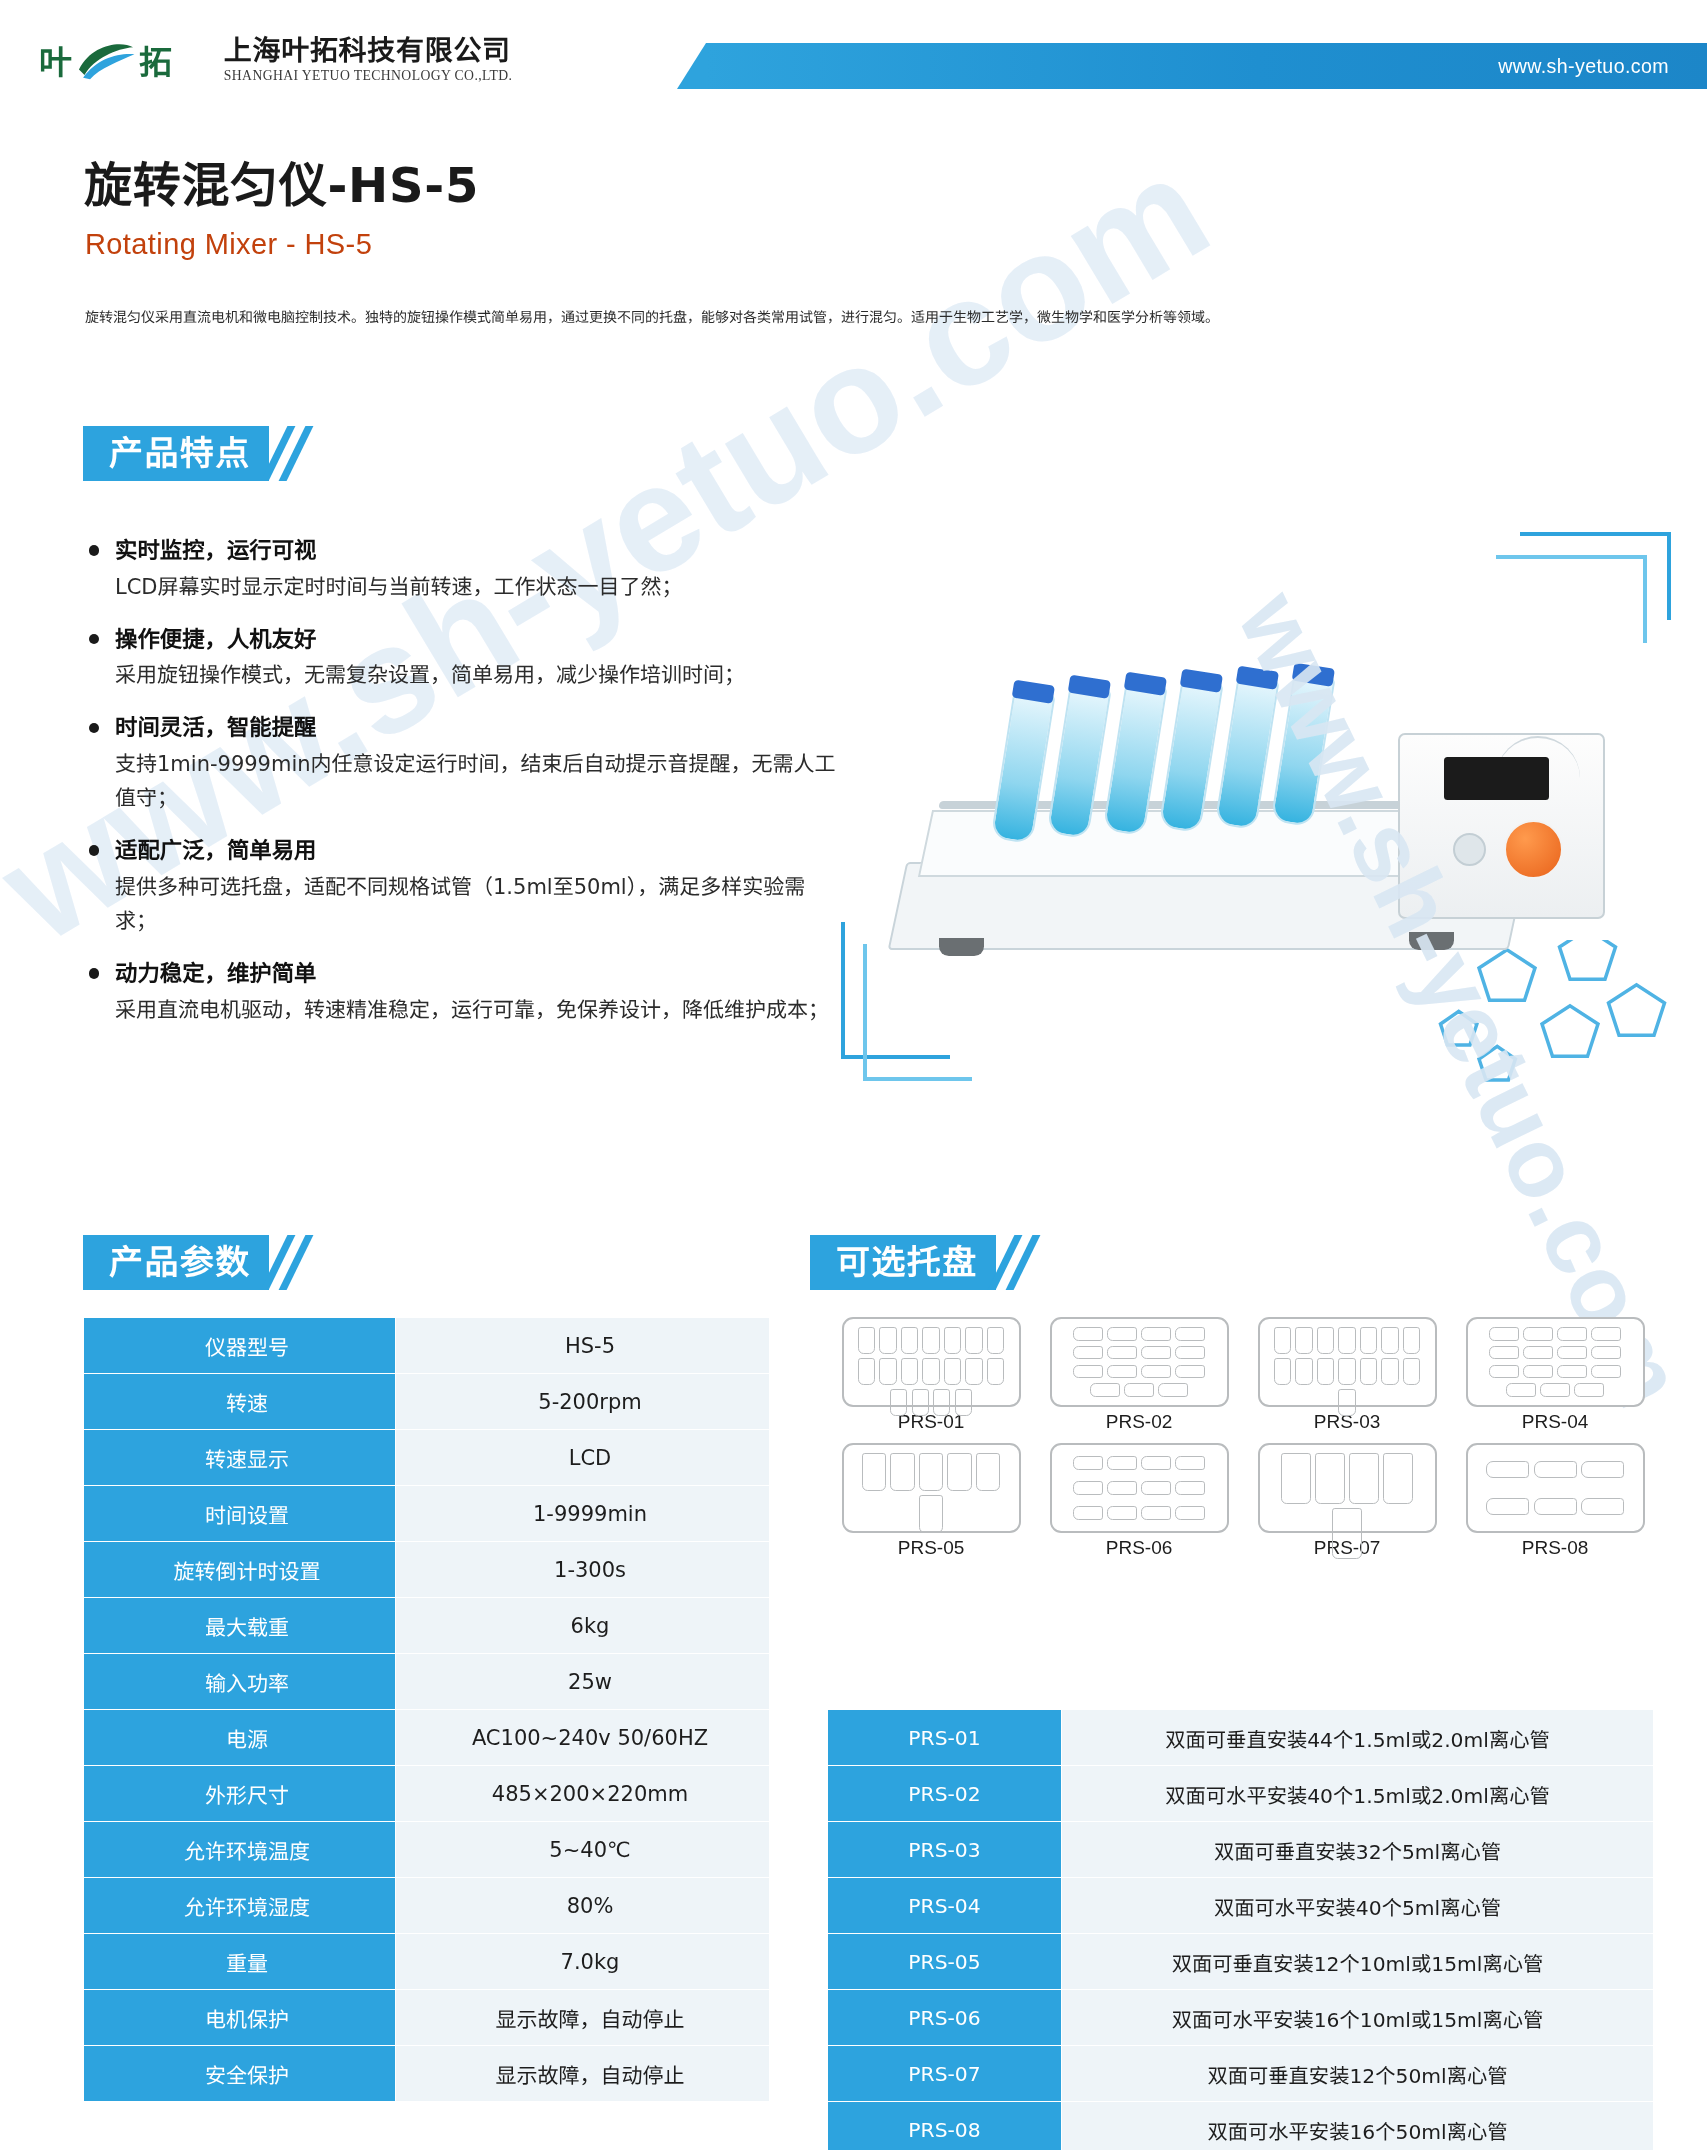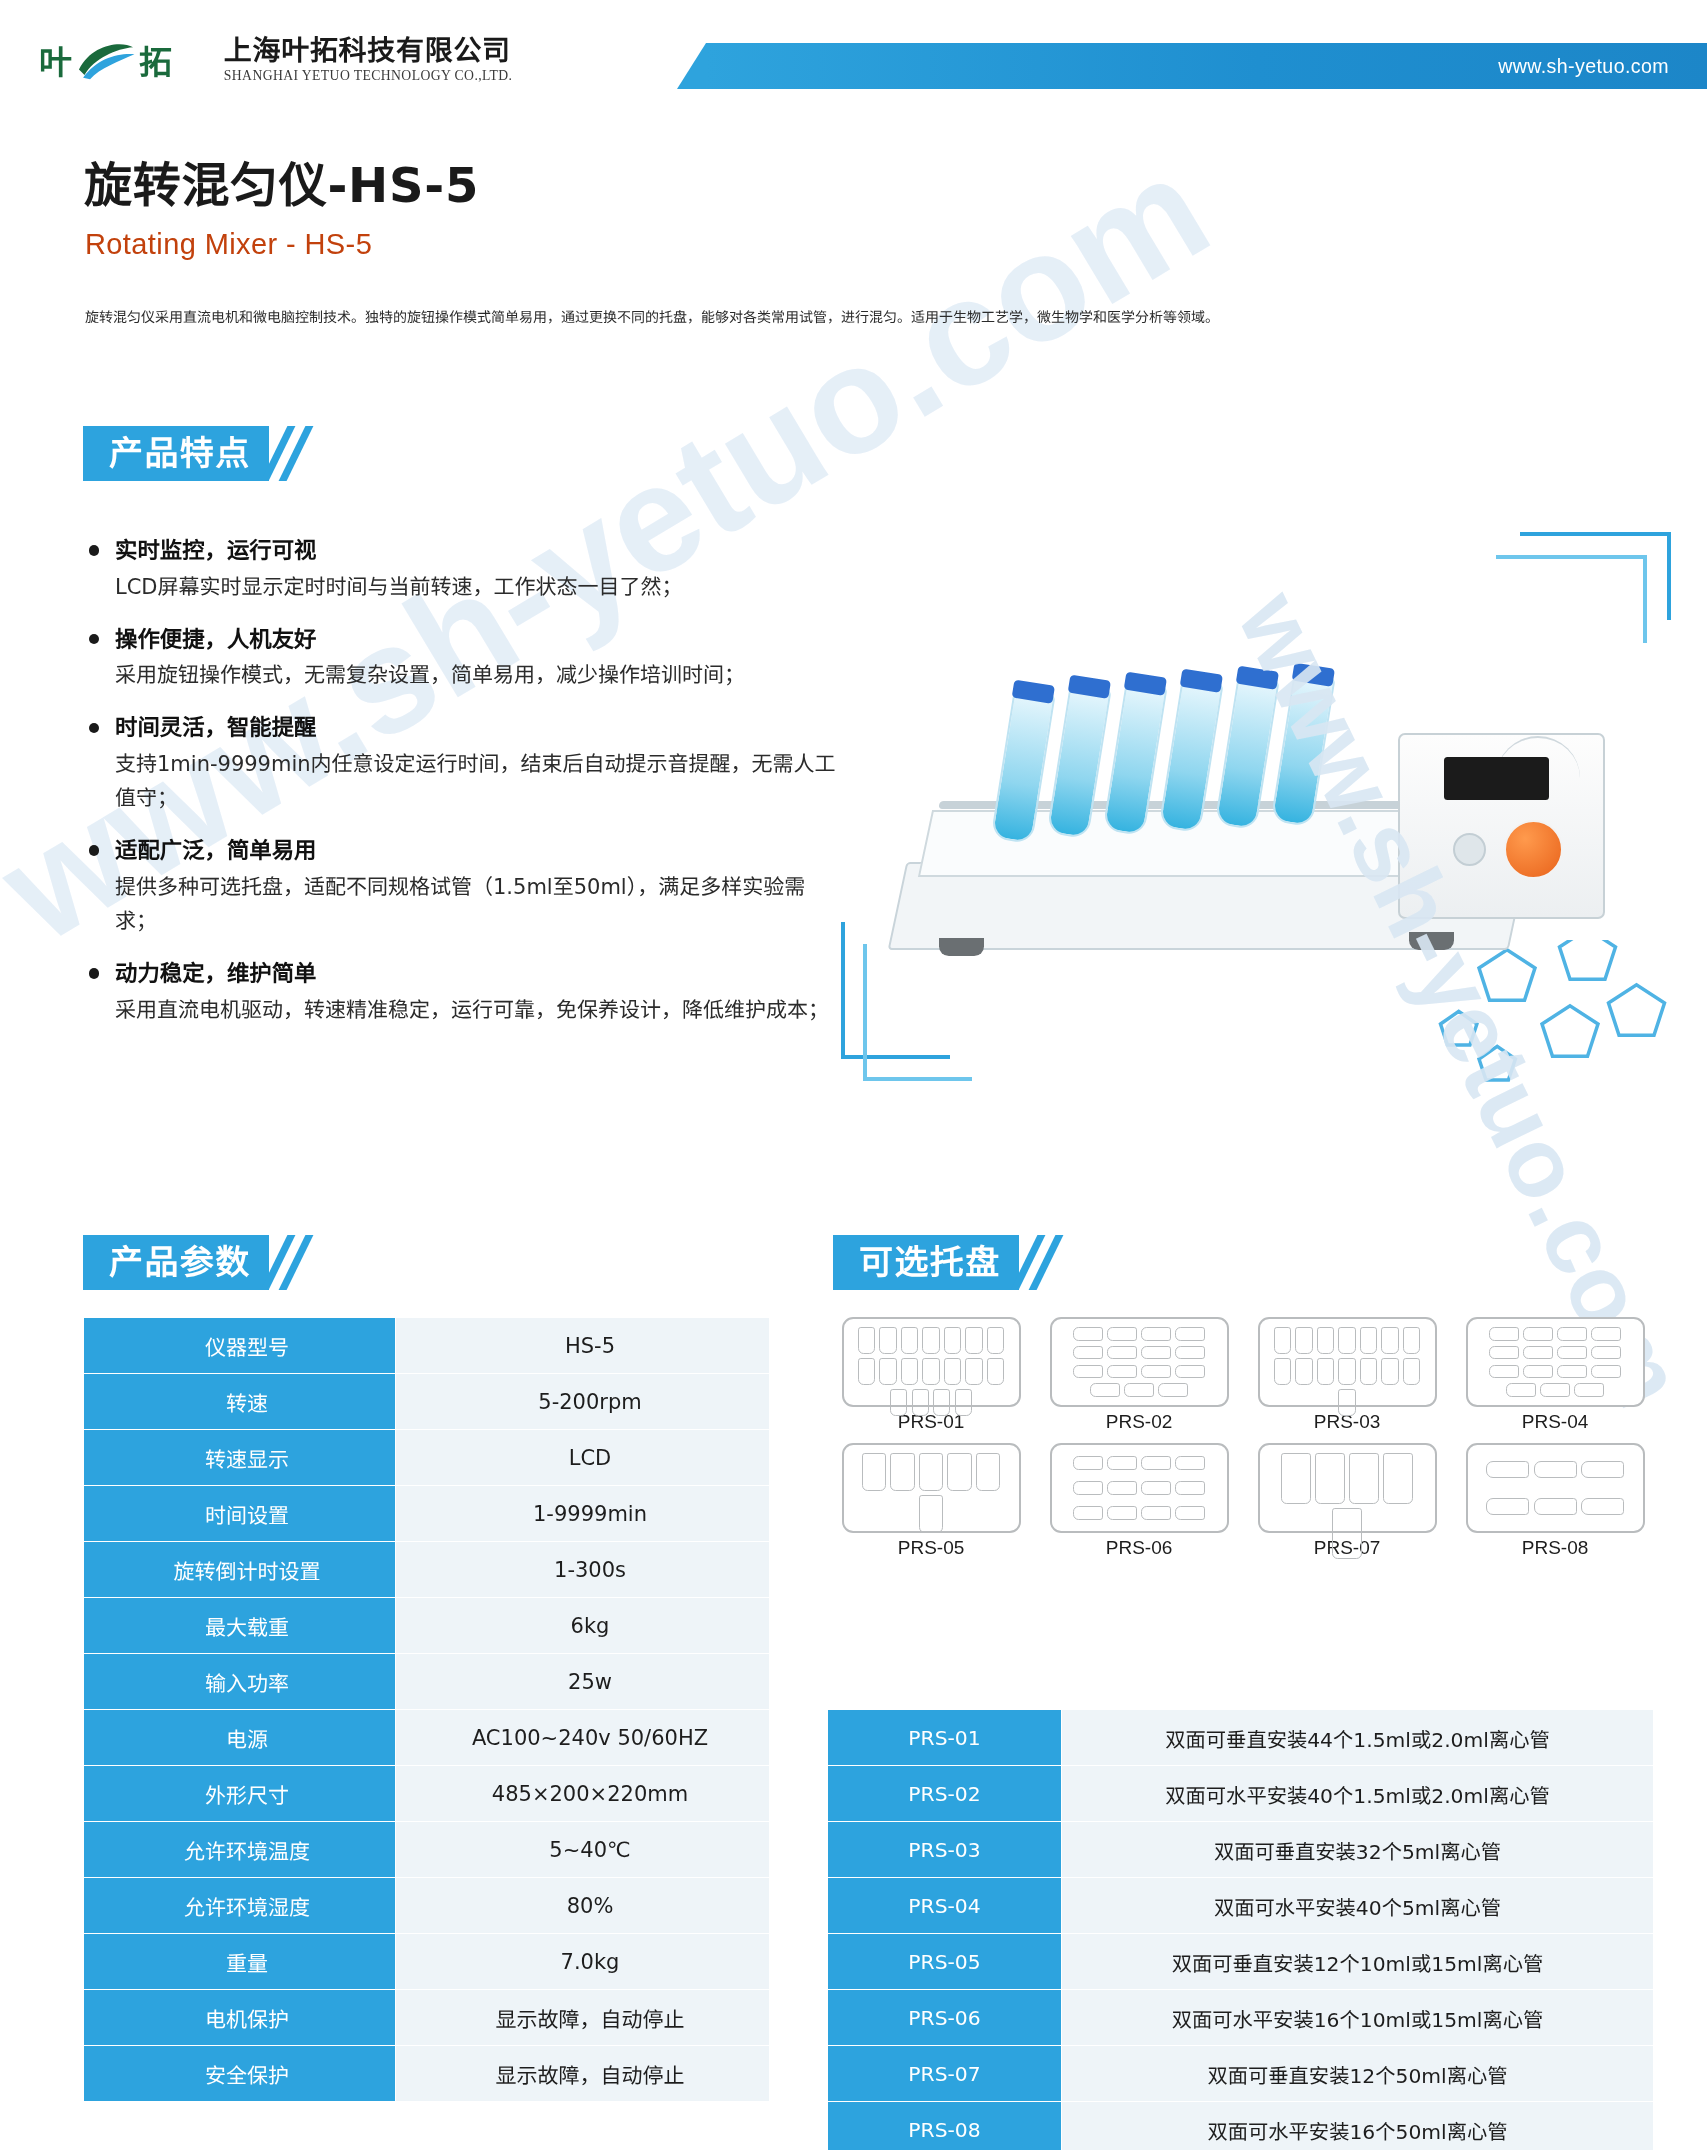--- a/index.html
+++ b/index.html
@@ -625,21 +625,21 @@
             <td class="v">显示故障，自动停止</td>
           </tr>
         <tr>
             <td class="k">安全保护</td>
             <td class="v">显示故障，自动停止</td>
           </tr>
       </tbody>
     </table>
   </div>
 
-  <div class="sec-head" style="left:833px; top:1235px;">
+  <div class="sec-head" style="left:810px; top:1235px;">
     <div class="box">
       <span>可选托盘</span>
     </div><div class="tail" style="left:185px;">
         <i class="a"></i>
         <i class="b"></i>
       </div>
   </div>
 
   <div class="trays">
 

